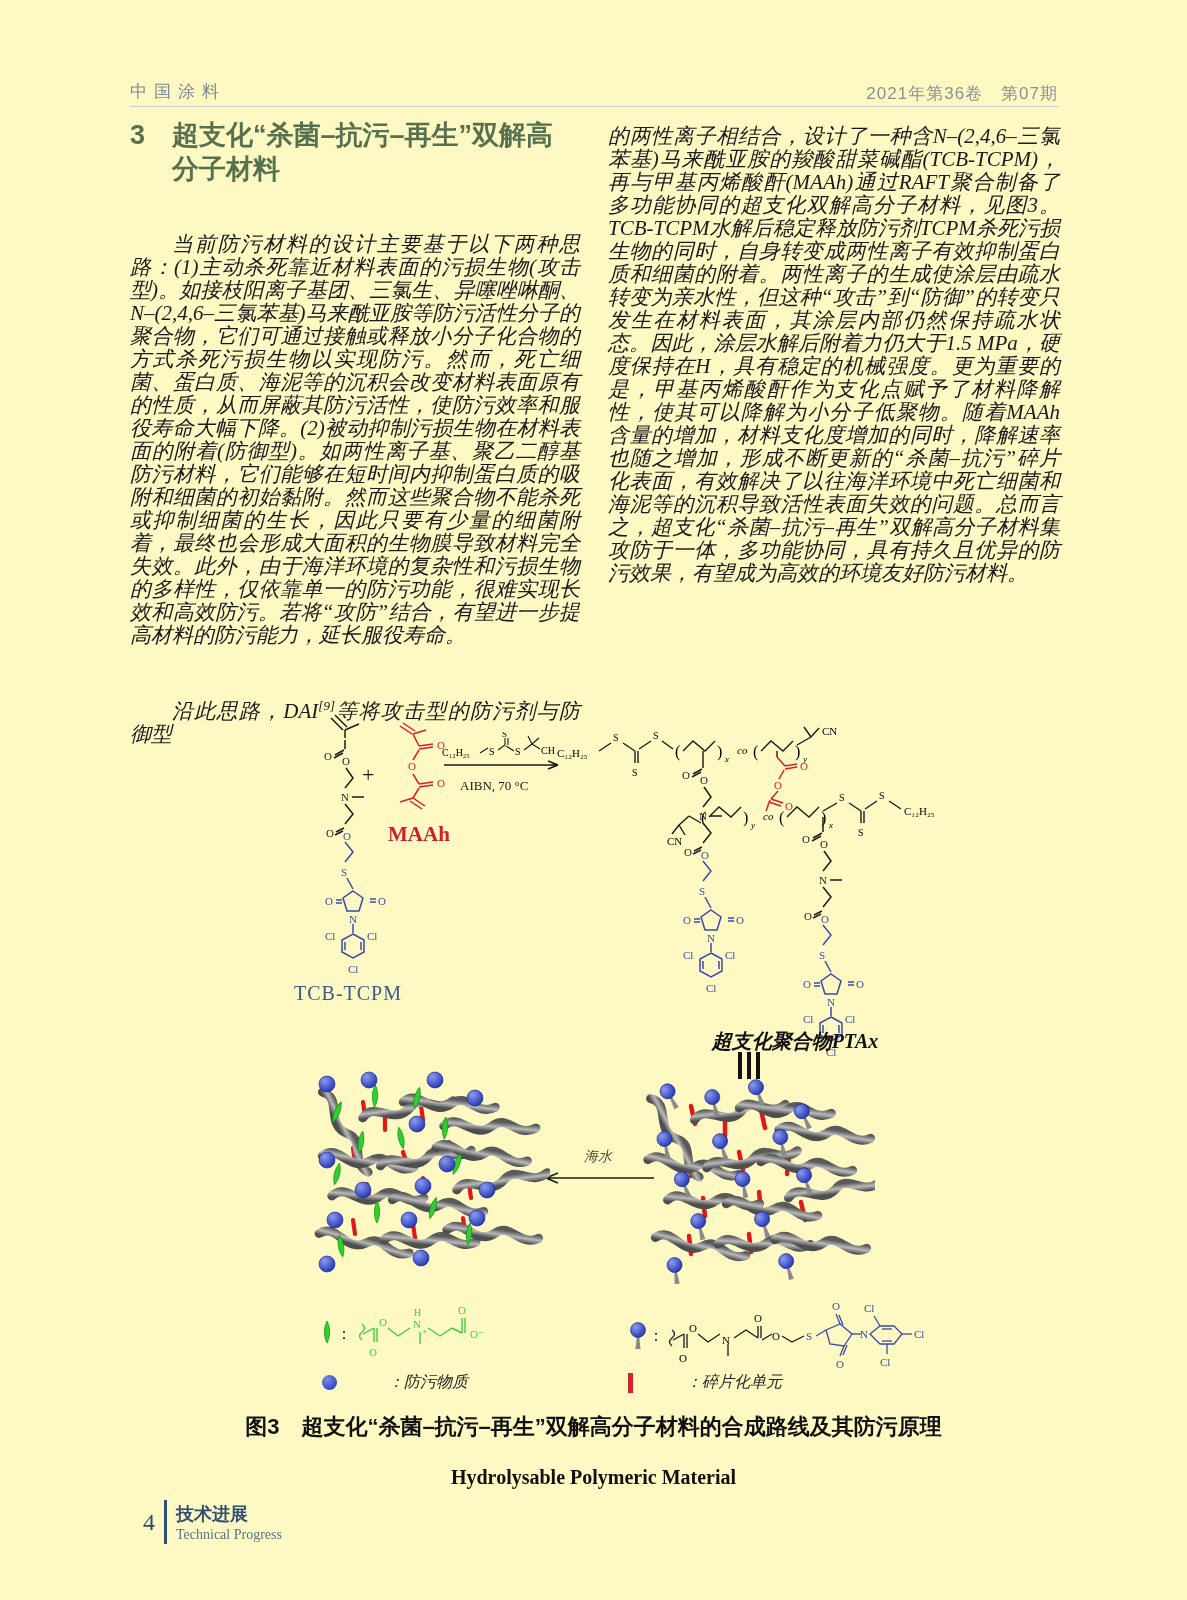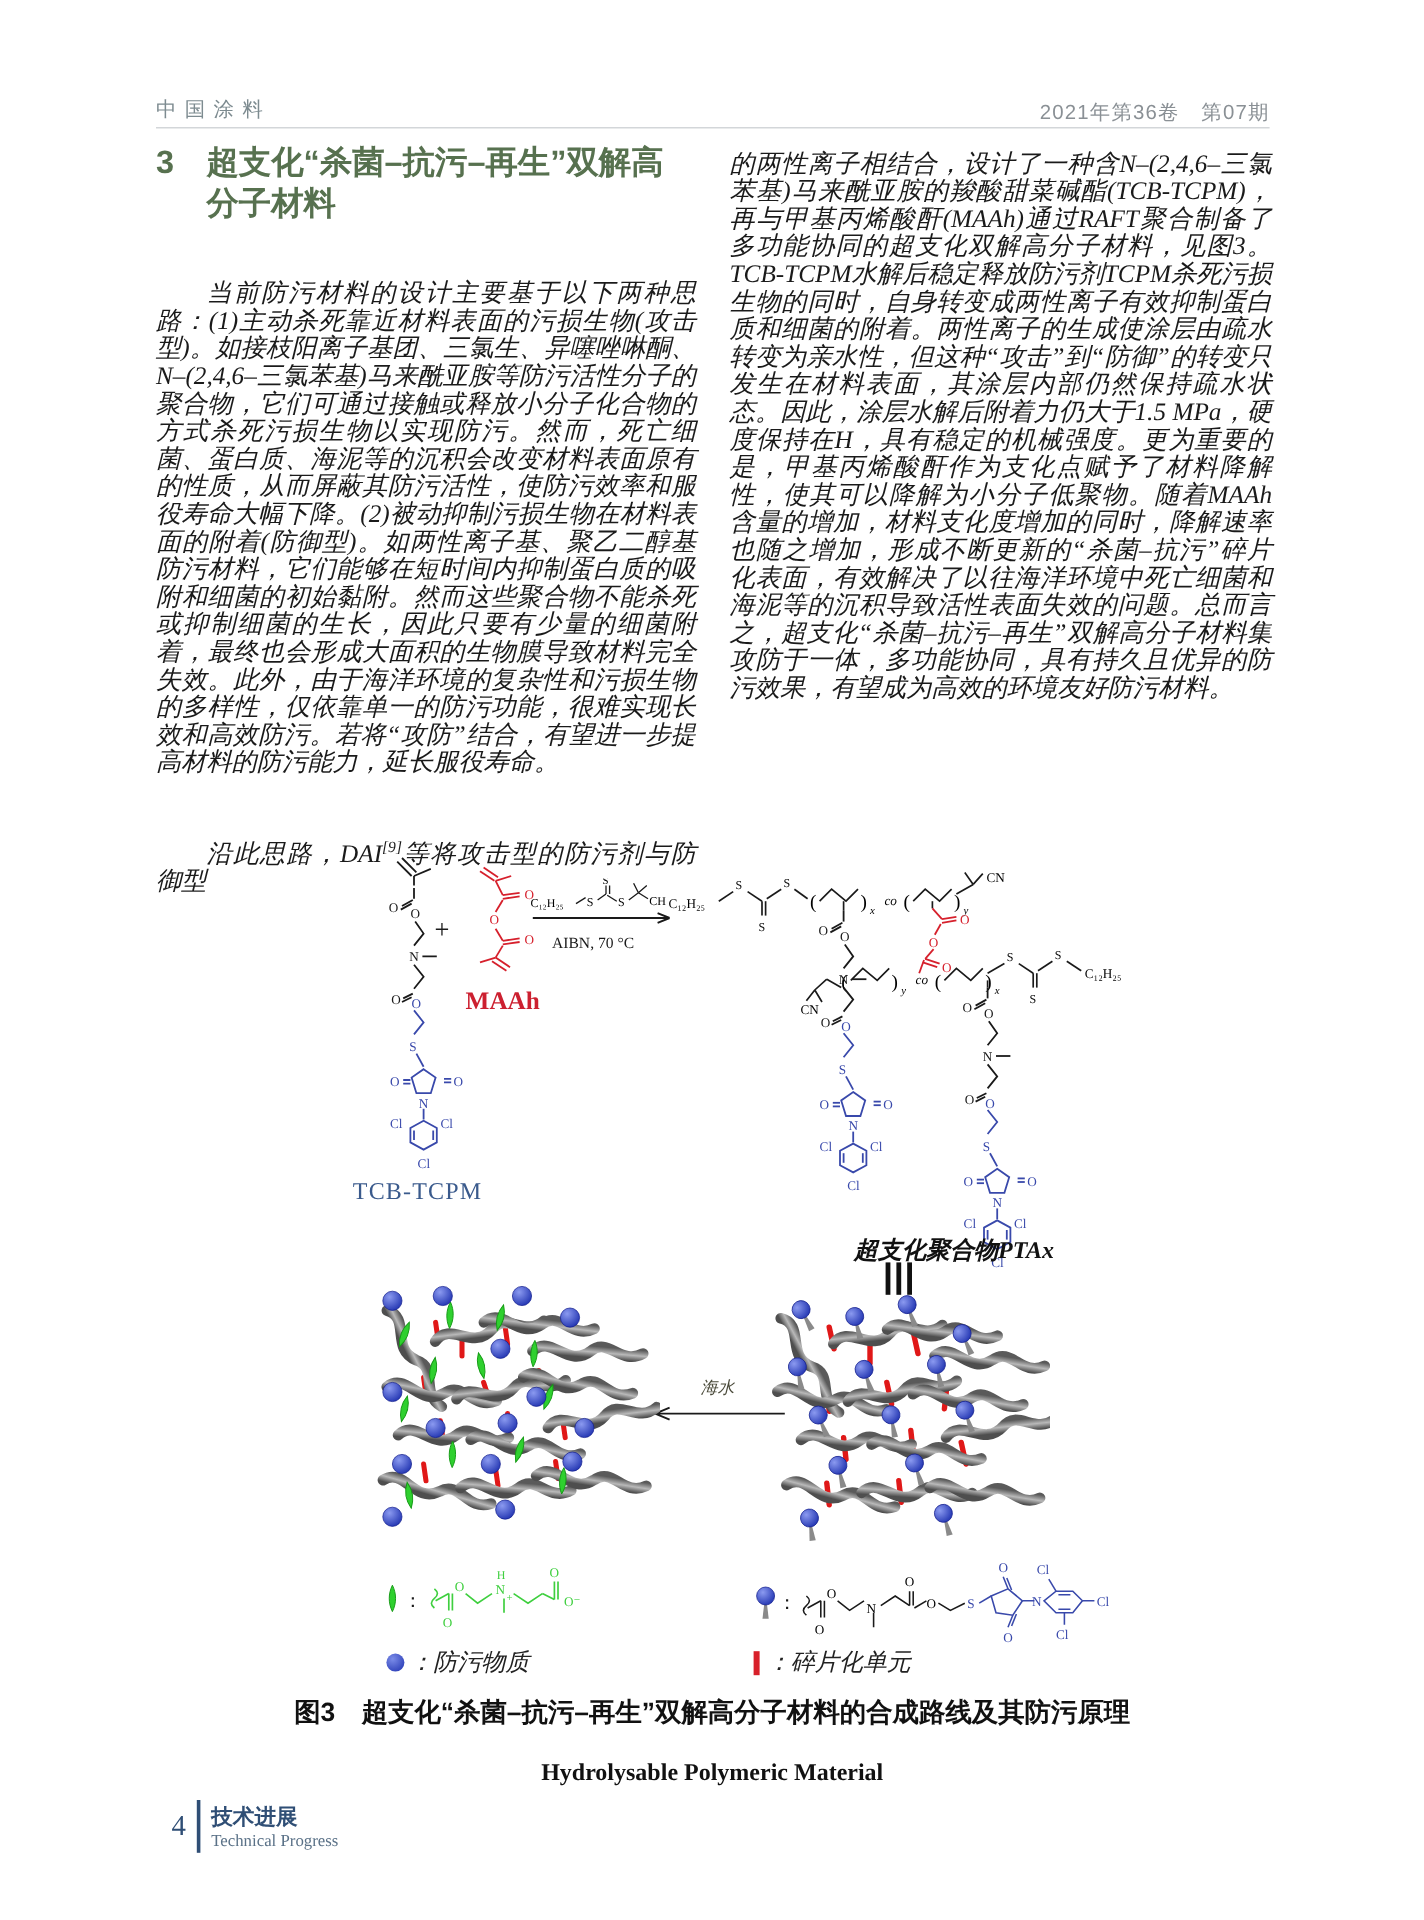--- a/index.html
+++ b/index.html
@@ -1,16 +1,16 @@
 <!DOCTYPE html>
 <html><head>
 <meta charset="utf-8">
 <style>
   html,body{margin:0;padding:0;background:#e8e8e8;}
-  .page{position:relative;width:1187px;height:1600px;background:#ffffff;margin:0 auto;
+  .page{position:relative;width:1187px;height:1600px;background:#fef9c3;margin:0 auto;
         font-family:"Liberation Serif","DejaVu Serif",serif;color:#1a1a1a;overflow:hidden;}
   
   .hdr-journal{position:absolute;left:130px;top:80px;font-family:"Liberation Sans","DejaVu Sans",sans-serif;
         font-size:17px;letter-spacing:7px;color:#7d8b90;}
   .hdr-issue{position:absolute;right:129px;top:82px;font-family:"Liberation Sans","DejaVu Sans",sans-serif;
         font-size:17px;letter-spacing:1px;color:#8a9095;}
   .hdr-rule{position:absolute;left:130px;top:106px;width:928px;height:1px;background:#c9cdd0;}
   
   .cols{position:absolute;left:130px;top:118px;width:930px;display:flex;}
   .colL{width:450px;}
@@ -26,21 +26,21 @@
   .fig{position:absolute;left:130px;top:700px;width:930px;height:695px;}
   .abs{position:absolute;}
   .chemlabel-blue{font-size:20px;color:#3a5a8c;letter-spacing:1px;}
   .chemlabel-red{font-size:21px;font-weight:bold;color:#cc2030;}
   .plus{font-size:22px;color:#1a1a1a;}
   .raftline{font-size:11px;color:#1a1a1a;}
   .ptax{font-style:italic;font-weight:bold;font-size:20px;color:#111;}
   .equiv{display:flex;gap:5px;}
   .equiv i{display:block;width:4px;height:27px;background:#111;}
   .seawater{font-style:italic;font-size:14px;color:#4a4a3a;text-align:center;}
-  .legrow{display:flex;align-items:center;font-style:italic;font-size:20px;color:#222;}
+  .legrow{display:flex;align-items:center;font-style:italic;font-size:16px;color:#222;gap:47px;}
   .dotmark{display:inline-block;width:15px;height:15px;border-radius:50%;
         background:radial-gradient(circle at 35% 30%,#7b8ce8,#1c2fae);margin-right:4px;}
   .barmark{display:inline-block;width:5px;height:20px;background:#d8202a;margin-right:6px;}
   
   .cap-zh{position:absolute;left:0;top:1412px;width:1187px;text-align:center;
         font-family:"Liberation Sans","DejaVu Sans",sans-serif;font-weight:bold;font-size:22px;color:#111;}
   .cap-en{position:absolute;left:0;width:1187px;text-align:center;
         font-family:"Liberation Serif","DejaVu Serif",serif;font-weight:bold;font-size:20px;color:#111;}
   
   .foot{position:absolute;left:143px;top:1500px;display:flex;align-items:center;}

